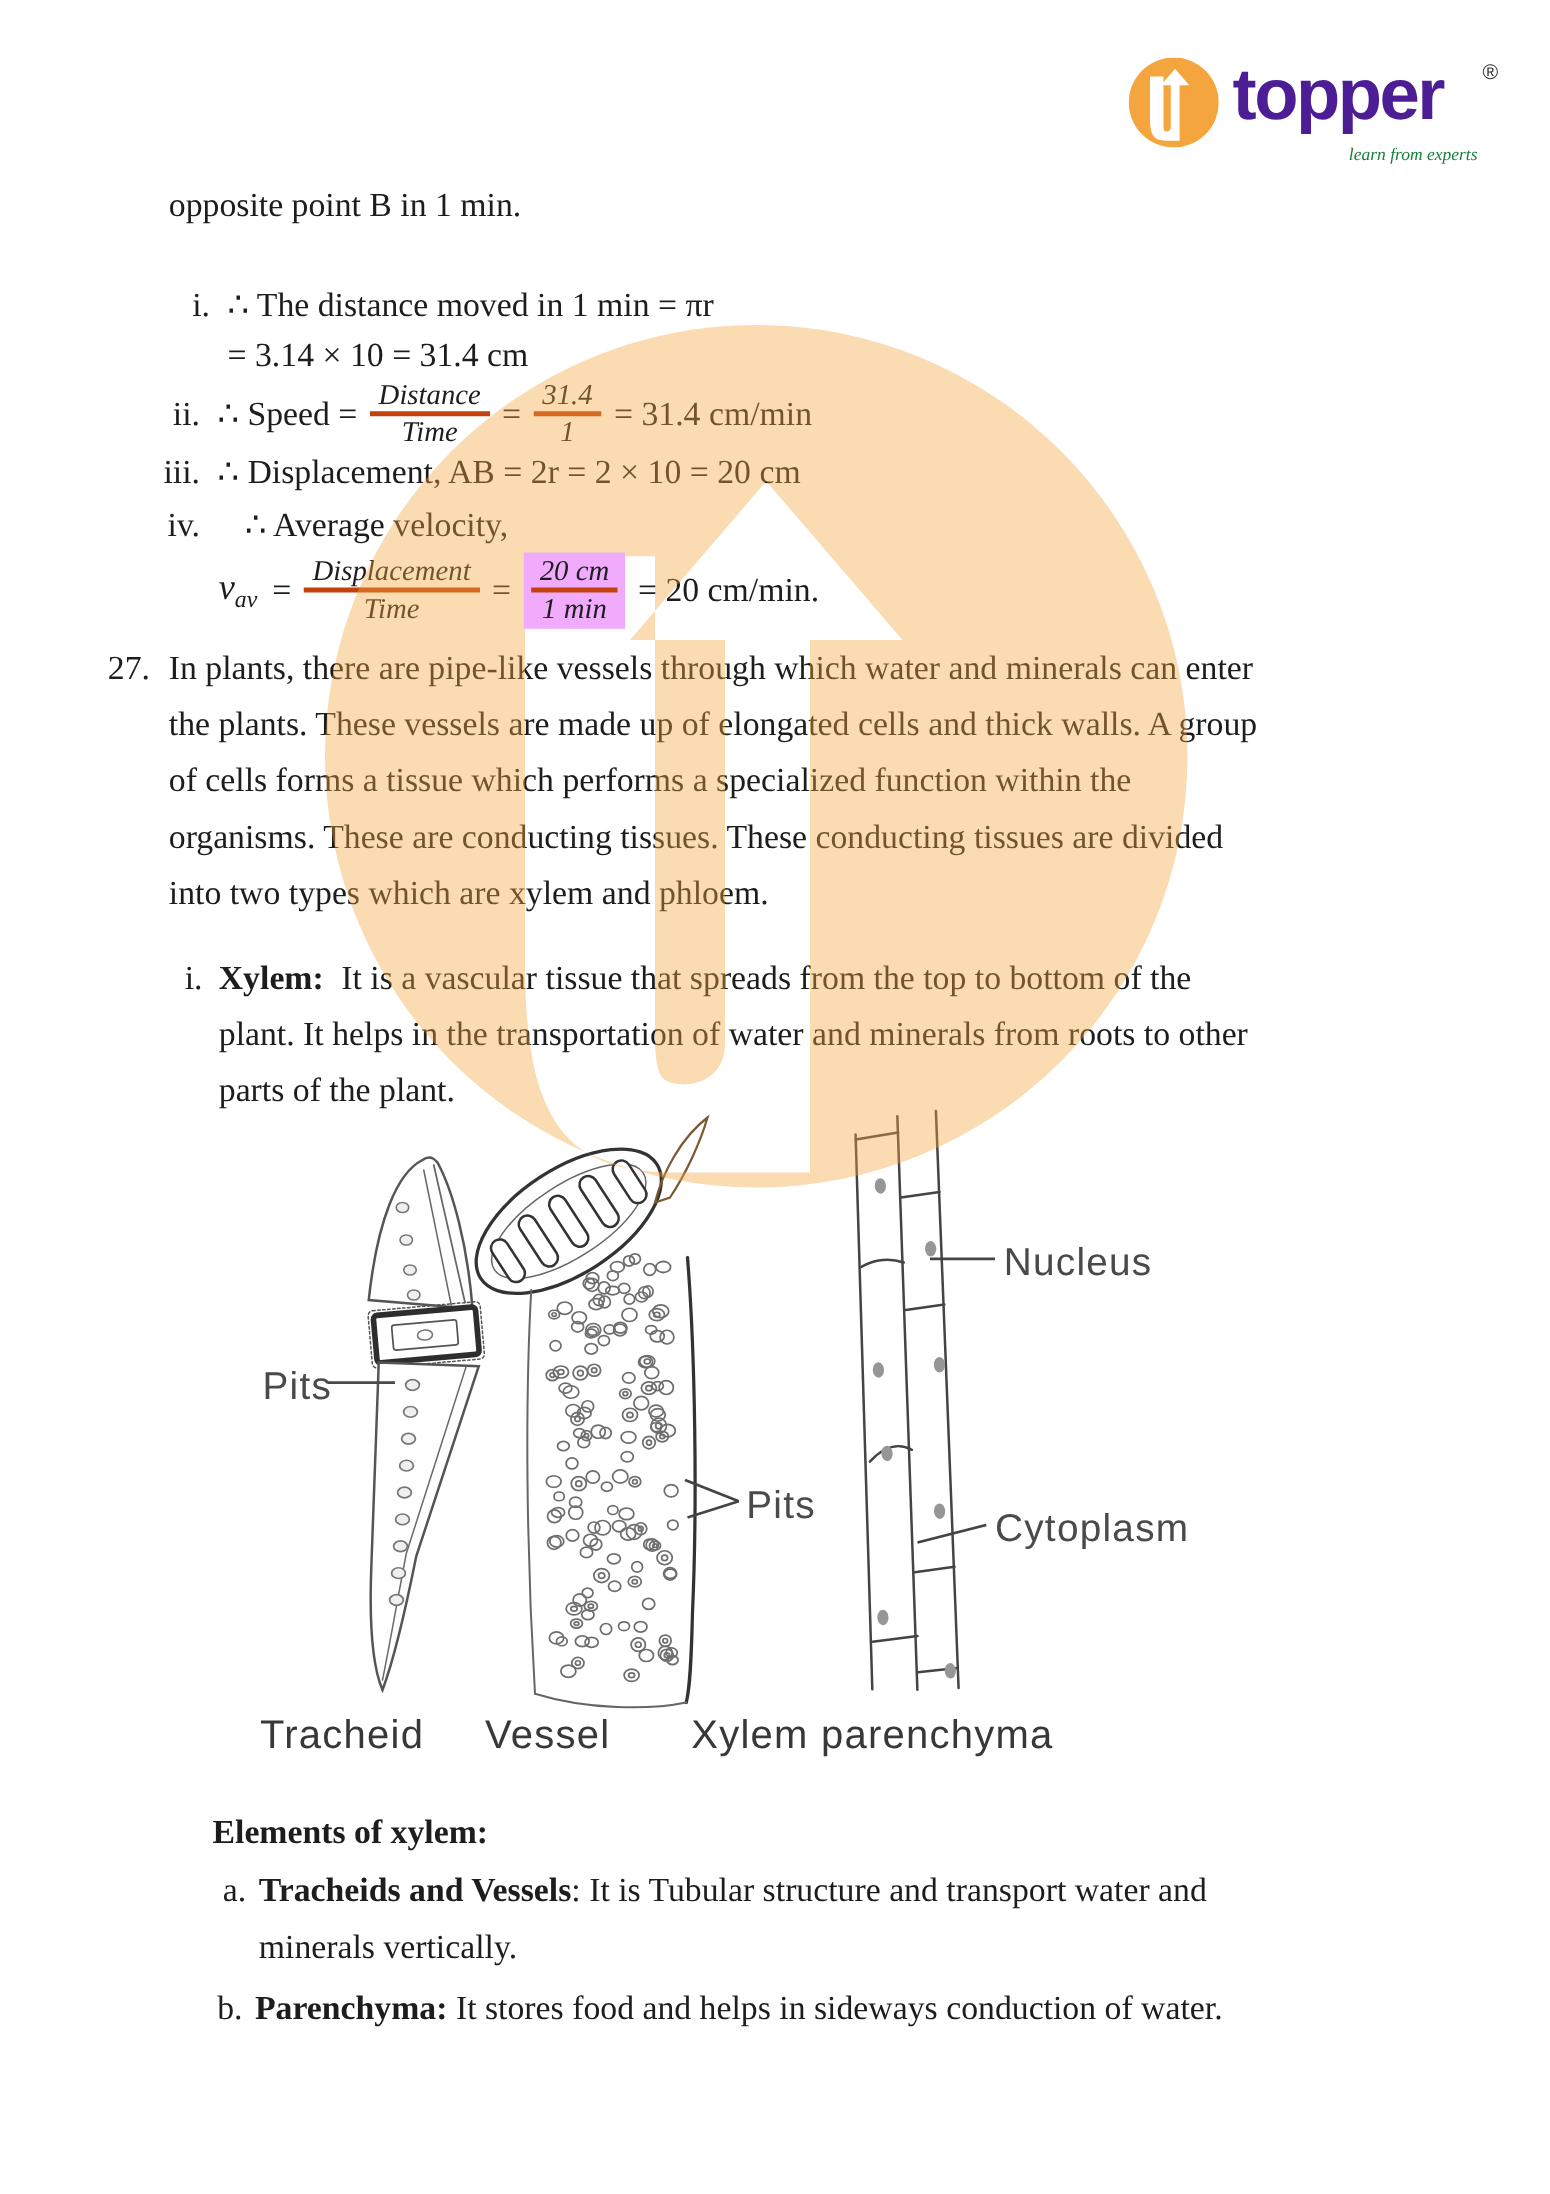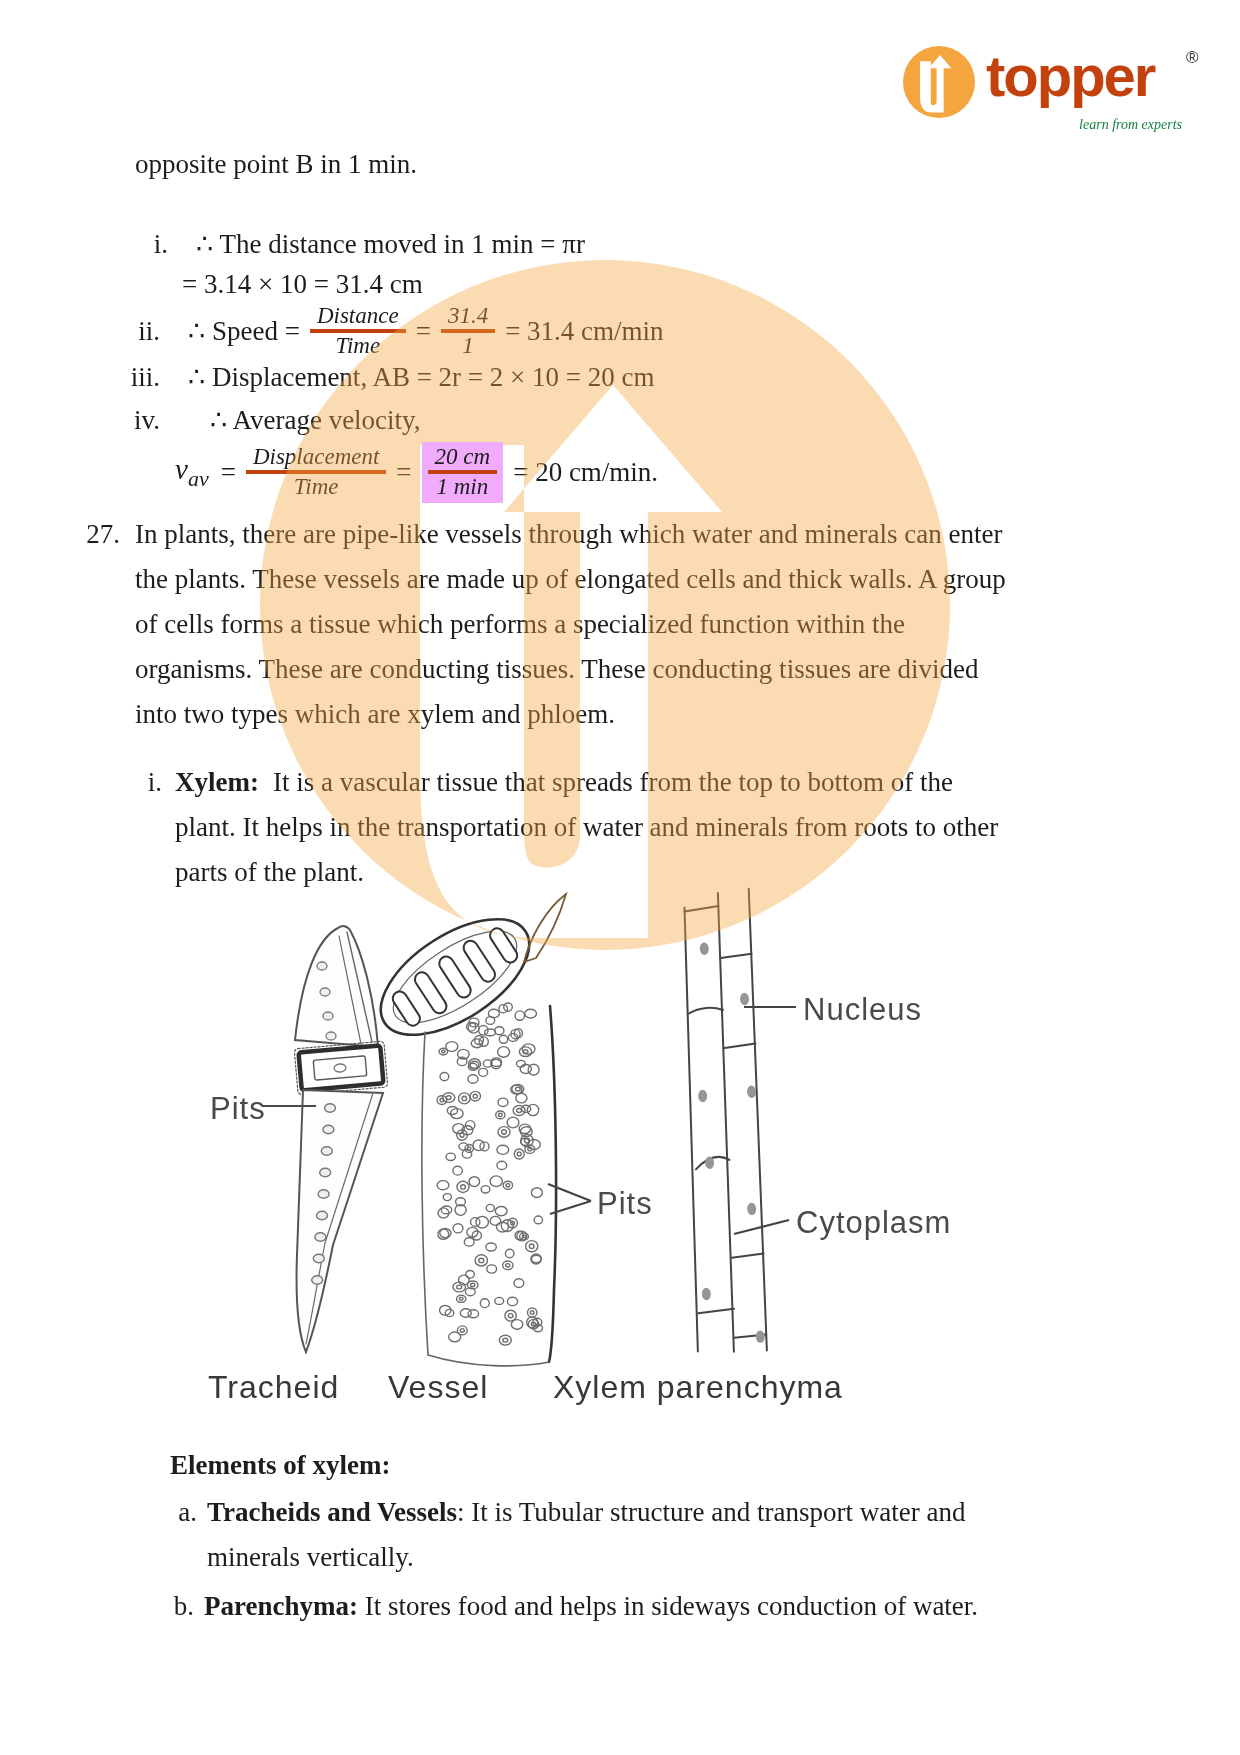--- a/index.html
+++ b/index.html
@@ -5,36 +5,36 @@
   html,body{margin:0;padding:0;}
   body{
     width:1240px;height:1755px;position:relative;background:#ffffff;
     font-family:"Liberation Serif",serif;color:#1d1d1d;overflow:hidden;
   }
   .abs{position:absolute;}
   .bt{font-size:27px;line-height:45px;}
   .step{display:flex;align-items:center;}
   .mk{display:inline-block;width:58px;text-align:right;flex:0 0 58px;font-size:27px;}
   .mk27{display:inline-block;width:38px;text-align:right;flex:0 0 38px;font-size:27px;}
-  .gap{margin-left:28px;}
+  .gap{margin-left:14px;}
   .frac{display:inline-flex;flex-direction:column;align-items:center;
         font-size:23px;line-height:1.15;font-style:italic;margin:0 10px;vertical-align:middle;}
   .frac .num{padding:0 7px;border-bottom:4px solid #c2410c;}
   .frac .den{padding:0 7px;text-align:right;}
   .frac.upright{font-style:italic;}
   .above-wm{position:relative;z-index:5;background:#f0abfc;padding:2px 6px;}
   .eqrow{display:flex;align-items:center;font-size:27px;}
   .vav{font-style:italic;font-size:29px;}
-  .vav sub{font-size:22px;font-style:italic;}
+  .vav sub{font-size:19px;font-style:italic;}
   .para{font-size:27px;line-height:45px;}
   .bold-inline{font-weight:bold;}
   
   .brand-circle{position:absolute;left:903px;top:46px;width:72px;height:72px;}
   .brand-name{position:absolute;left:986px;top:42px;font-family:"Liberation Sans",sans-serif;
-              font-weight:bold;font-size:58px;letter-spacing:-2px;color:#c2410c;}
+              font-weight:bold;font-size:58px;letter-spacing:-2px;color:#4c1d95;}
   .brand-reg{position:absolute;left:1186px;top:48px;font-family:"Liberation Sans",sans-serif;
              font-size:17px;color:#333;}
   .brand-tag{position:absolute;left:1022px;top:117px;width:160px;text-align:right;
              font-style:italic;font-size:14px;color:#15803d;font-family:"Liberation Serif",serif;}
   svg text{font-family:"Liberation Sans",sans-serif;}
   .wm{position:absolute;left:0;top:0;z-index:4;pointer-events:none;}
   .diagram-svg{position:absolute;left:0;top:0;z-index:1;}
 </style>
 </head>
 <body>

